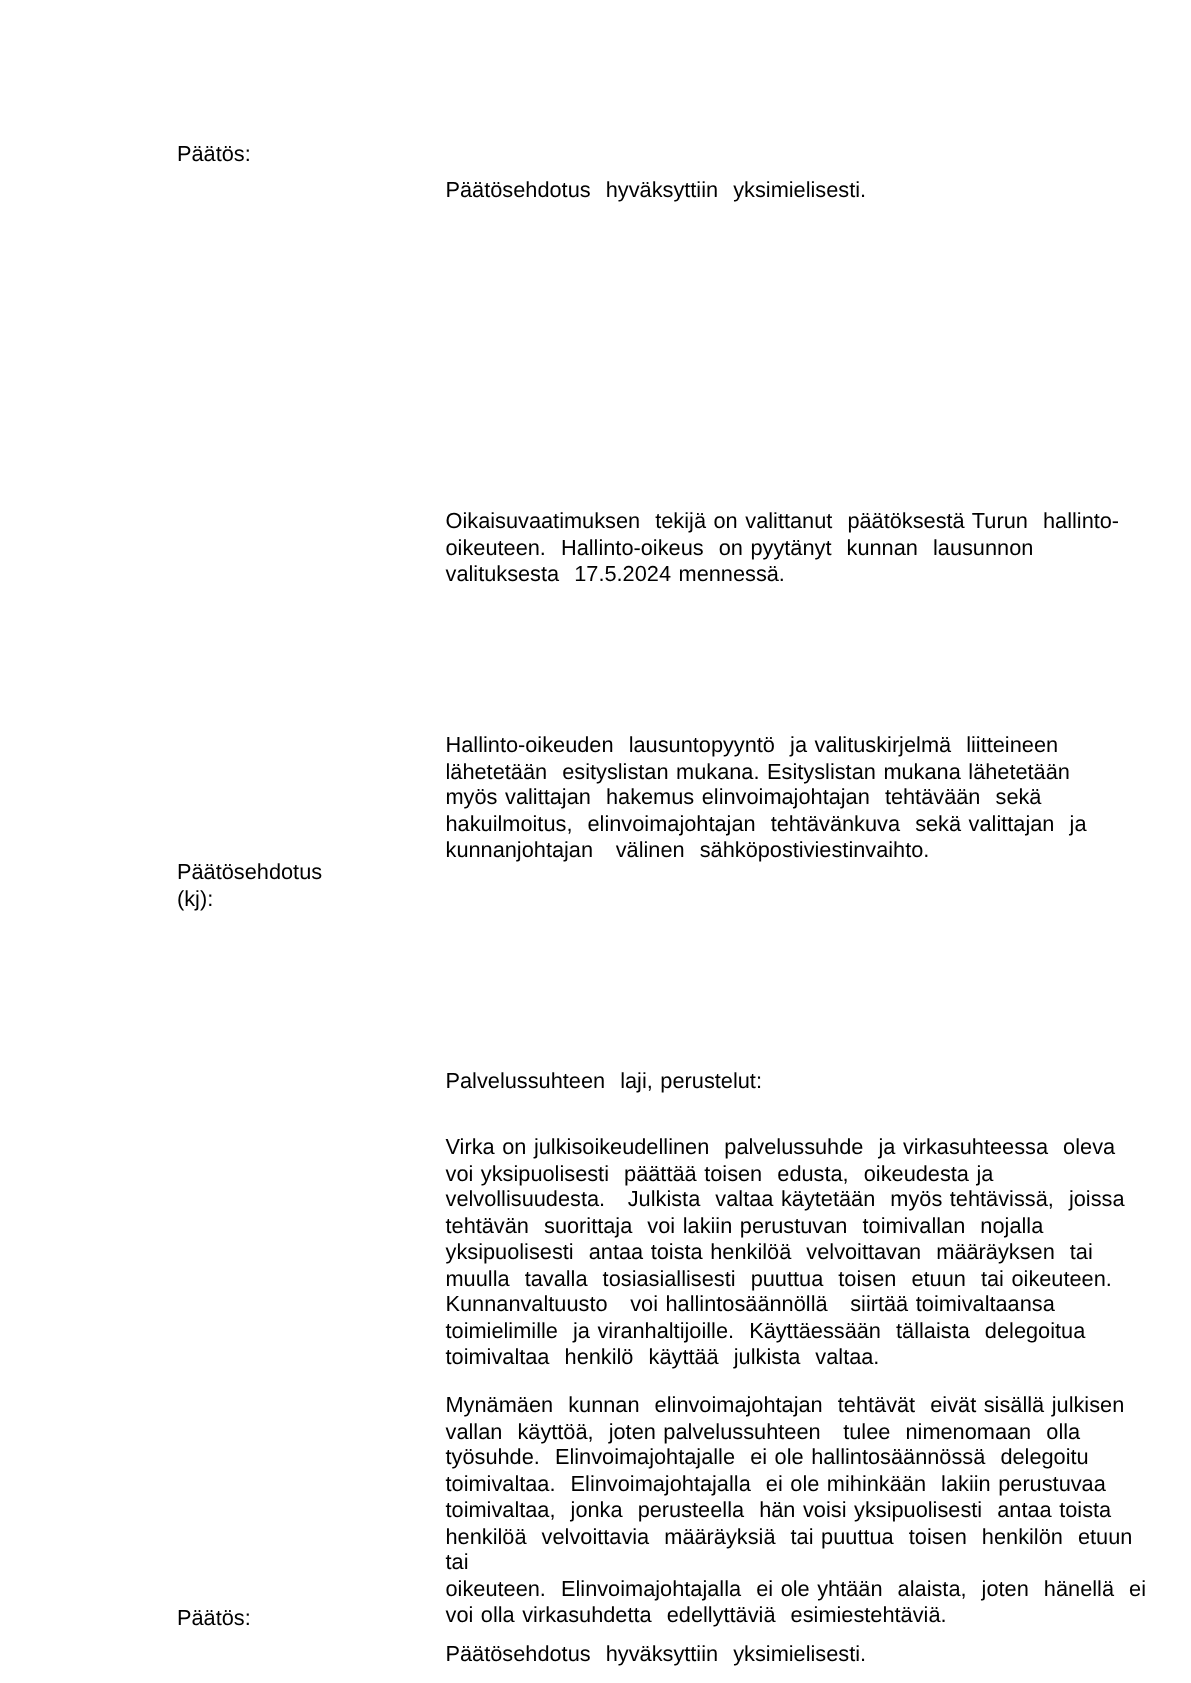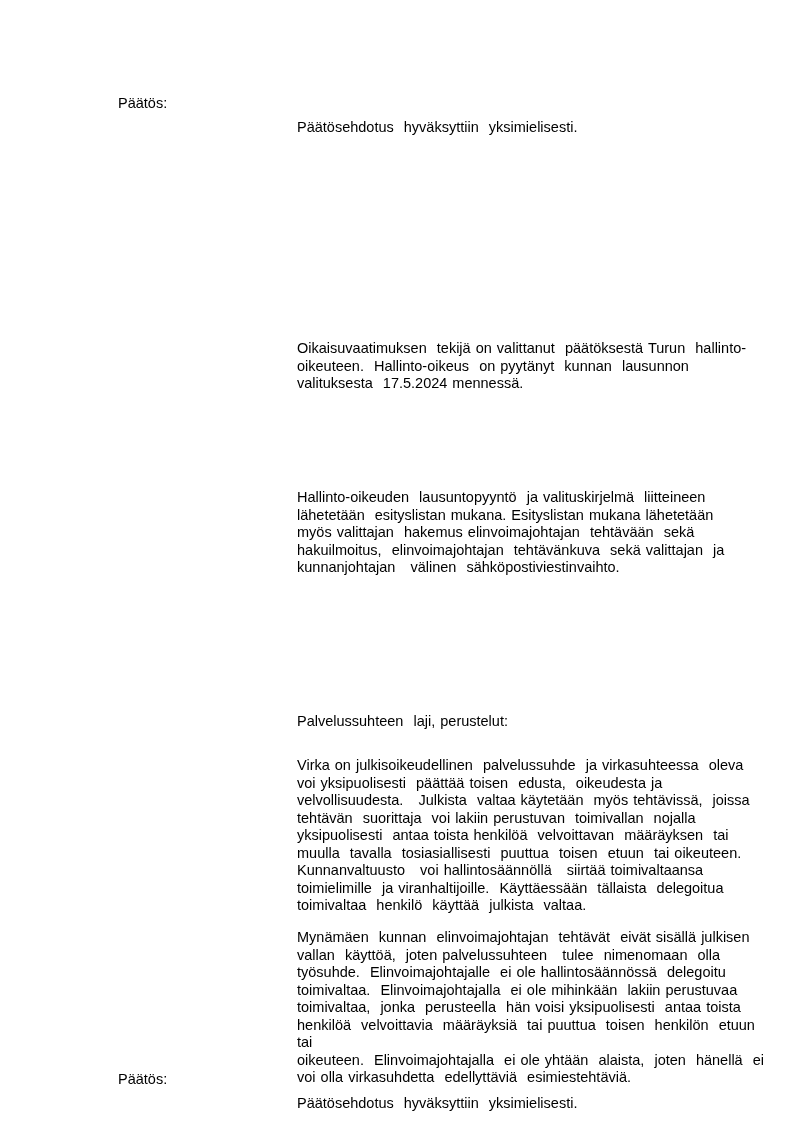--- a/index.html
+++ b/index.html
@@ -37,20 +37,22 @@
 oikeuteen.  Hallinto-oikeus  on pyytänyt  kunnan  lausunnon
 valituksesta  17.5.2024 mennessä.</div>
 
 
   <div class="block body-col" style="top:417px">Hallinto-oikeuden  lausuntopyyntö  ja valituskirjelmä  liitteineen
 lähetetään  esityslistan mukana. Esityslistan mukana lähetetään
 myös valittajan  hakemus elinvoimajohtajan  tehtävään  sekä
 hakuilmoitus,  elinvoimajohtajan  tehtävänkuva  sekä valittajan  ja
 kunnanjohtajan   välinen  sähköpostiviestinvaihto.</div>
 
+  <div class="block label-col" style="top:526px">Päätösehdotus
+(kj):</div>
 
   <div class="block body-col" style="top:641px">Palvelussuhteen  laji, perustelut:</div>
 
   <div class="block body-col" style="top:685px">Virka on julkisoikeudellinen  palvelussuhde  ja virkasuhteessa  oleva
 voi yksipuolisesti  päättää toisen  edusta,  oikeudesta ja
 velvollisuudesta.   Julkista  valtaa käytetään  myös tehtävissä,  joissa
 tehtävän  suorittaja  voi lakiin perustuvan  toimivallan  nojalla
 yksipuolisesti  antaa toista henkilöä  velvoittavan  määräyksen  tai
 muulla  tavalla  tosiasiallisesti  puuttua  toisen  etuun  tai oikeuteen.
 Kunnanvaltuusto   voi hallintosäännöllä   siirtää toimivaltaansa

